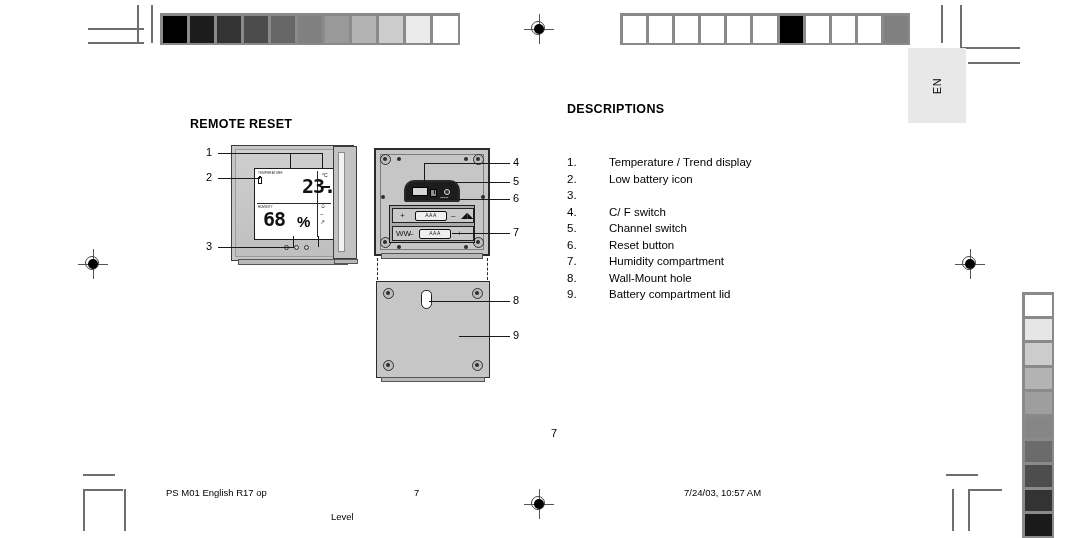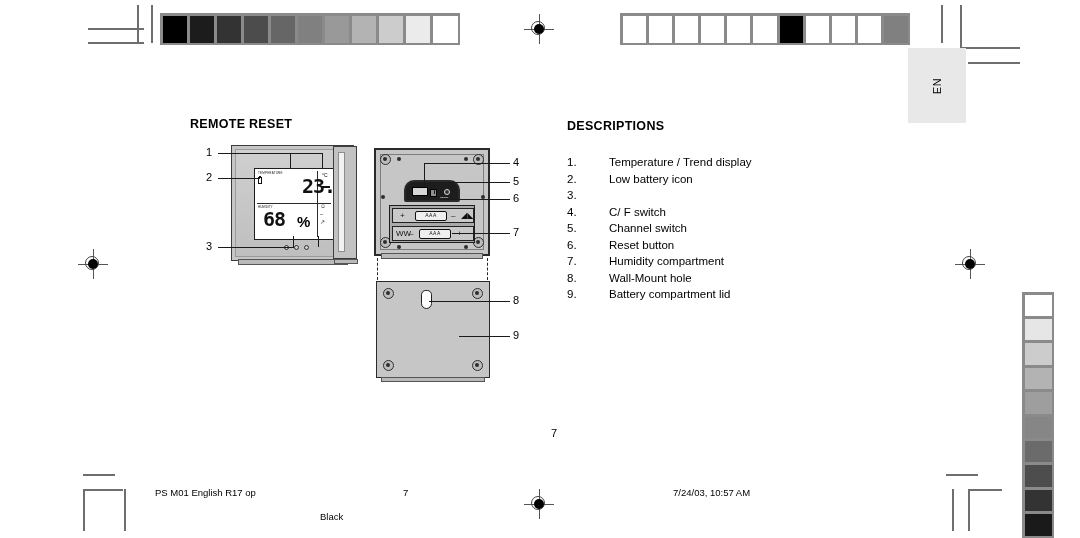--- a/index.html
+++ b/index.html
@@ -124,21 +124,21 @@
   .dev-lid{
     position:absolute;background:#c6c6c6;border:1.5px solid #2a2a2a;box-sizing:border-box;
   }
   .wall-hole{
     position:absolute;width:11px;height:19px;background:#ffffff;border:1.5px solid #1d1d1d;
     border-radius:6px 6px 7px 7px;box-sizing:border-box;
   }
   .dash-v{position:absolute;width:0;border-left:1.5px dashed #2a2a2a;}
 
   .page-num{position:absolute;font-size:11px;}
-  .foot-text{position:absolute;font-size:9.5px;}
+  .foot-text{position:absolute;font-size:9.5px;margin-left:11px;}
 </style>
 </head>
 <body>
 
 <div class="abs">
   <div class="crop-line" style="left:88px;top:28px;width:56px;height:1.5px;"></div>
   <div class="crop-line" style="left:88px;top:42px;width:56px;height:1.5px;"></div>
   <div class="crop-line" style="left:137px;top:5px;width:1.5px;height:38px;"></div>
   <div class="crop-line" style="left:151px;top:5px;width:1.5px;height:38px;"></div>
 </div>
@@ -339,21 +339,21 @@
   <div class="wall-hole" style="left:421px;top:290px;"></div>
   <div class="base-foot" style="left:381px;top:377px;width:104px;height:5px;"></div>
 </div>
 
 <div class="callout" style="left:513px;top:294px;">8</div>
 <div class="leader" style="left:429px;top:301px;width:81px;"></div>
 
 <div class="callout" style="left:513px;top:329px;">9</div>
 <div class="leader" style="left:459px;top:336px;width:51px;"></div>
 
-<div class="sec-title" style="left:567px;top:119px;">DESCRIPTIONS</div>
+<div class="sec-title" style="left:567px;top:102px;">DESCRIPTIONS</div>
 
 <div class="desc-list" style="left:567px;top:154px;">
   <div class="desc-row">
     <span class="num">1.</span>
     <span class="txt">Temperature / Trend display</span>
   </div>
   <div class="desc-row">
     <span class="num">2.</span>
     <span class="txt">Low battery icon</span>
   </div>
@@ -405,13 +405,13 @@
 <div class="abs">
   <div class="crop-line" style="left:946px;top:474px;width:32px;height:1.5px;"></div>
   <div class="crop-line" style="left:952px;top:489px;width:1.5px;height:42px;"></div>
   <div class="crop-line" style="left:968px;top:489px;width:1.5px;height:42px;"></div>
   <div class="crop-line" style="left:968px;top:489px;width:34px;height:1.5px;"></div>
 </div>
 
 <div class="foot-text" style="left:155px;top:487px;">PS M01 English R17 op</div>
 <div class="foot-text" style="left:403px;top:487px;">7</div>
 <div class="foot-text" style="left:673px;top:487px;">7/24/03, 10:57 AM</div>
-<div class="foot-text" style="left:320px;top:511px;">Black</div>
+<div class="foot-text" style="left:320px;top:511px;">Level</div>
 
 </body></html>

